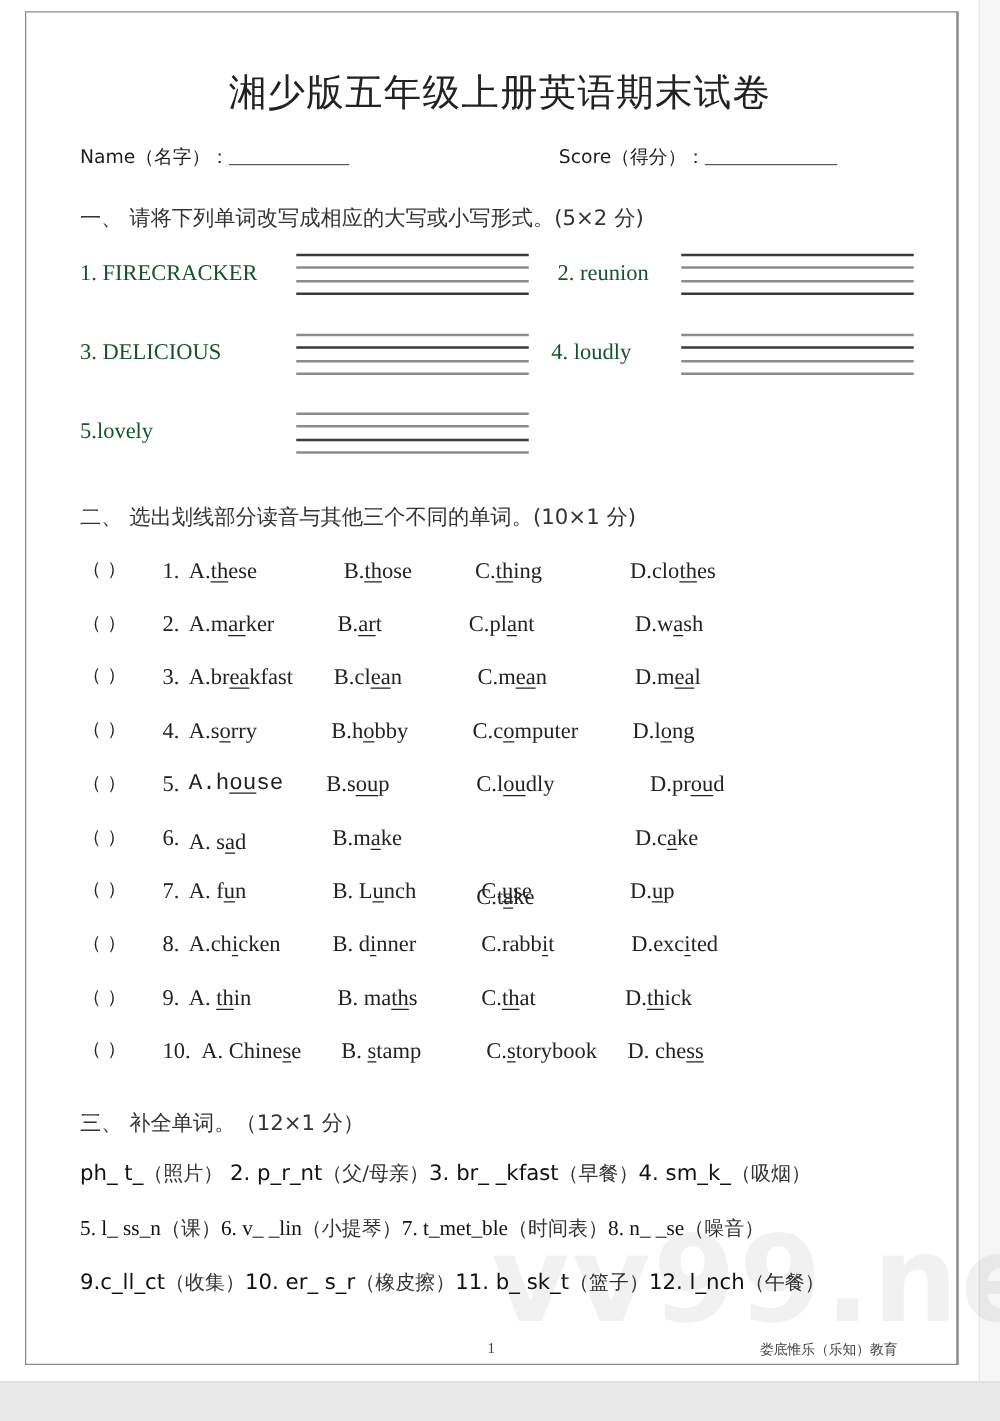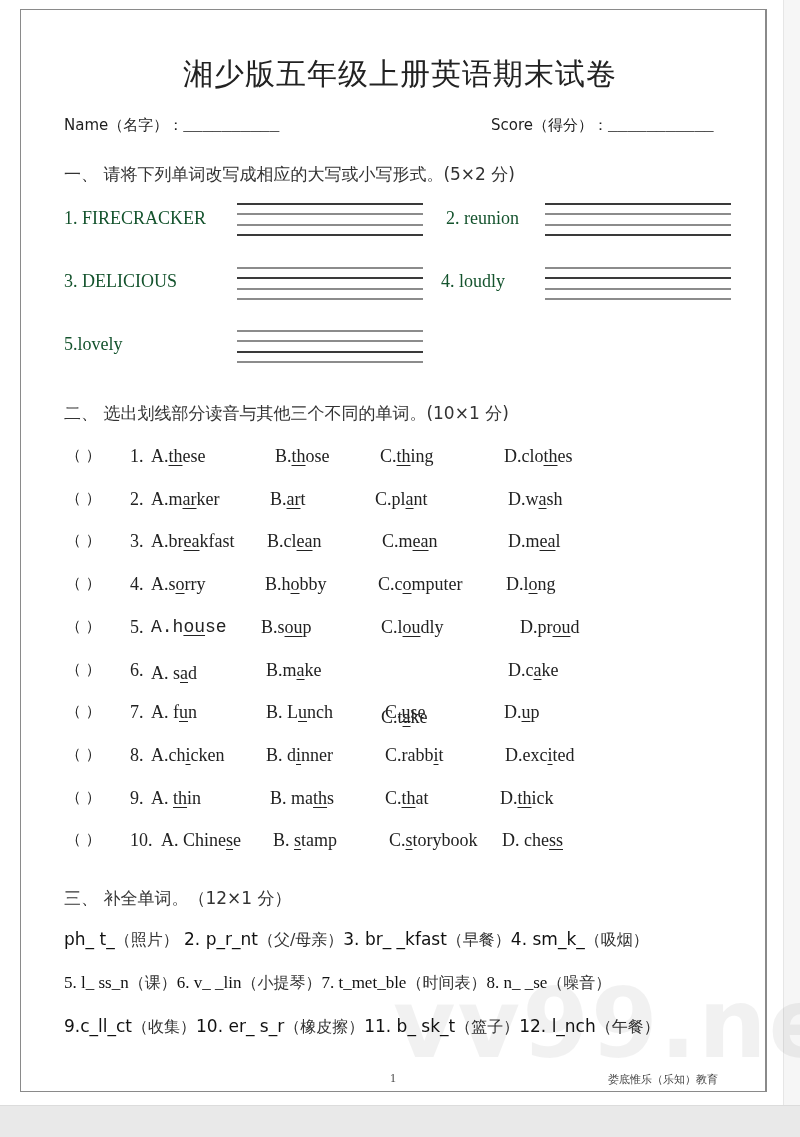--- a/index.html
+++ b/index.html
@@ -37,21 +37,21 @@
 <div class="right-edge"></div>
 <div class="bottom-strip"></div>
 
 <div class="page"></div>
 
 <div class="abs title">湘少版五年级上册英语期末试卷</div>
 
 <div class="abs mono" style="left:64px; top:116px;">
   <span class="cn" style="font-size:15px;">Name（名字）：</span><span>__________</span>
 </div>
-<div class="abs mono" style="left:447px; top:116px;margin-left:44px;">
+<div class="abs mono" style="left:447px; top:116px;">
   <span class="cn" style="font-size:15px;">Score（得分）：</span><span>___________</span>
 </div>
 
 <div class="abs sec cn" style="left:64px; top:163px;">一、  请将下列单词改写成相应的大写或小写形式。(5×2 分)</div>
 
 <div class="abs q1" style="left:64px; top:208px;">1.  FIRECRACKER</div>
 <div class="lines" style="left:237px; top:203px;">
   <div class="thick" style="top:0;"></div>
     <div class="thin" style="top:10px;"></div>
     <div class="thin" style="top:21px;"></div>

